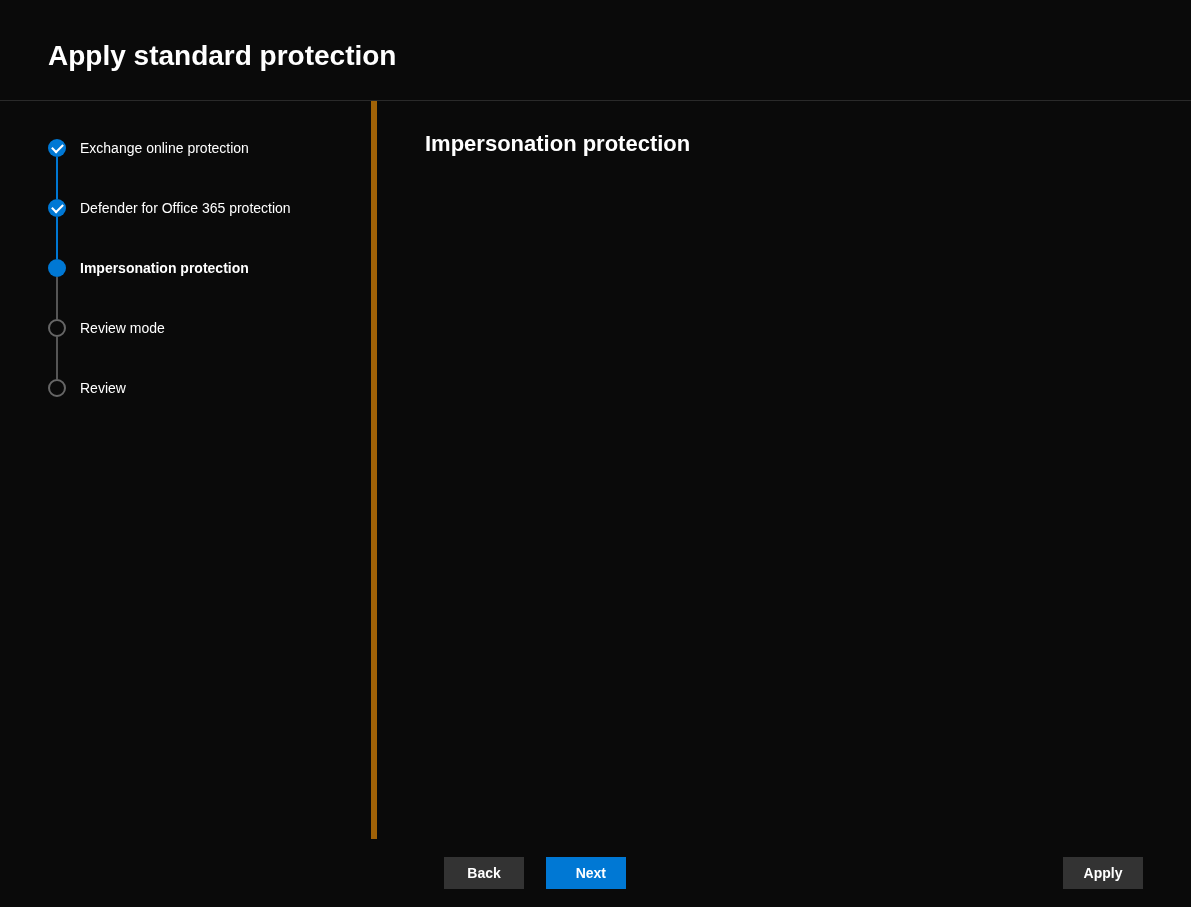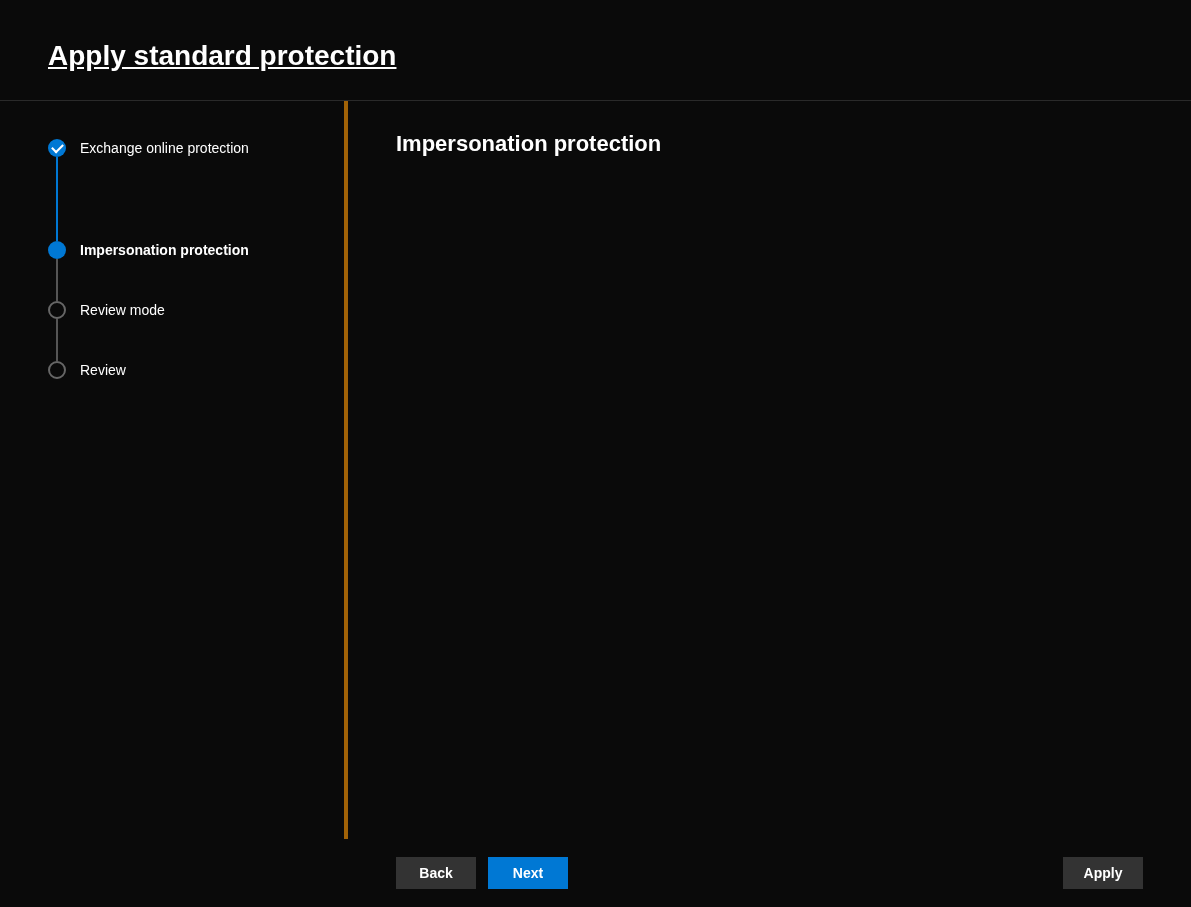--- a/index.html
+++ b/index.html
@@ -14,39 +14,38 @@
       width: 1191px;
       height: 907px;
       overflow: hidden;
       display: flex;
       flex-direction: column;
     }
     
     .header {
       padding: 40px 48px 28px 48px;
       border-bottom: 1px solid #2a2a2a;
-      text-decoration: underline;
     }
     
     .header h1 {
       font-size: 28px;
       font-weight: 700;
       color: #ffffff;
     }
     
     .main {
       flex: 1;
       display: flex;
       min-height: 0;
     }
     
     .sidebar {
-      width: 348px;
+      width: 377px;
       padding: 38px 8px 20px 48px;
-      border-right: 4px solid #a16207;
+      border-right: 6px solid #a16207;
     }
     
     .steps {
       list-style: none;
     }
     
     .step {
       display: flex;
       align-items: center;
       gap: 14px;
@@ -127,21 +126,22 @@
     
     .content a {
       color: #3a96dd;
       text-decoration: none;
     }
     
     .footer {
       display: flex;
       align-items: center;
       padding: 18px 48px 18px 396px;
-      gap: 12px;
+      gap: 22px;
+      margin-left: 48px;
     }
     
     .footer .spacer {
       flex: 1;
     }
     
     .btn {
       border: none;
       padding: 8px 20px;
       font-size: 14px;
@@ -151,20 +151,21 @@
       font-family: inherit;
       min-width: 80px;
     }
     
     .btn-secondary {
       background-color: #333333;
     }
     
     .btn-primary {
       background-color: #0078d4;
+      text-align: right;
     }
   </style>
 </head>
 <body>
 
 <div class="header">
   <h1>Apply standard protection</h1>
 </div>
 
 <div class="main">
@@ -173,20 +174,24 @@
     <ul class="steps">
 
       <li class="step">
         <span class="step-indicator completed"></span>
         <span class="step-label">Exchange online protection</span>
       </li>
       <li>
           <div class="step-connector"></div>
         </li>
 
+      <li class="step">
+        <span class="step-indicator completed"></span>
+        <span class="step-label">Defender for Office 365 protection</span>
+      </li>
       <li>
           <div class="step-connector"></div>
         </li>
 
       <li class="step">
         <span class="step-indicator current"></span>
         <span class="step-label bold">Impersonation protection</span>
       </li>
       <li>
           <div class="step-connector inactive"></div>

